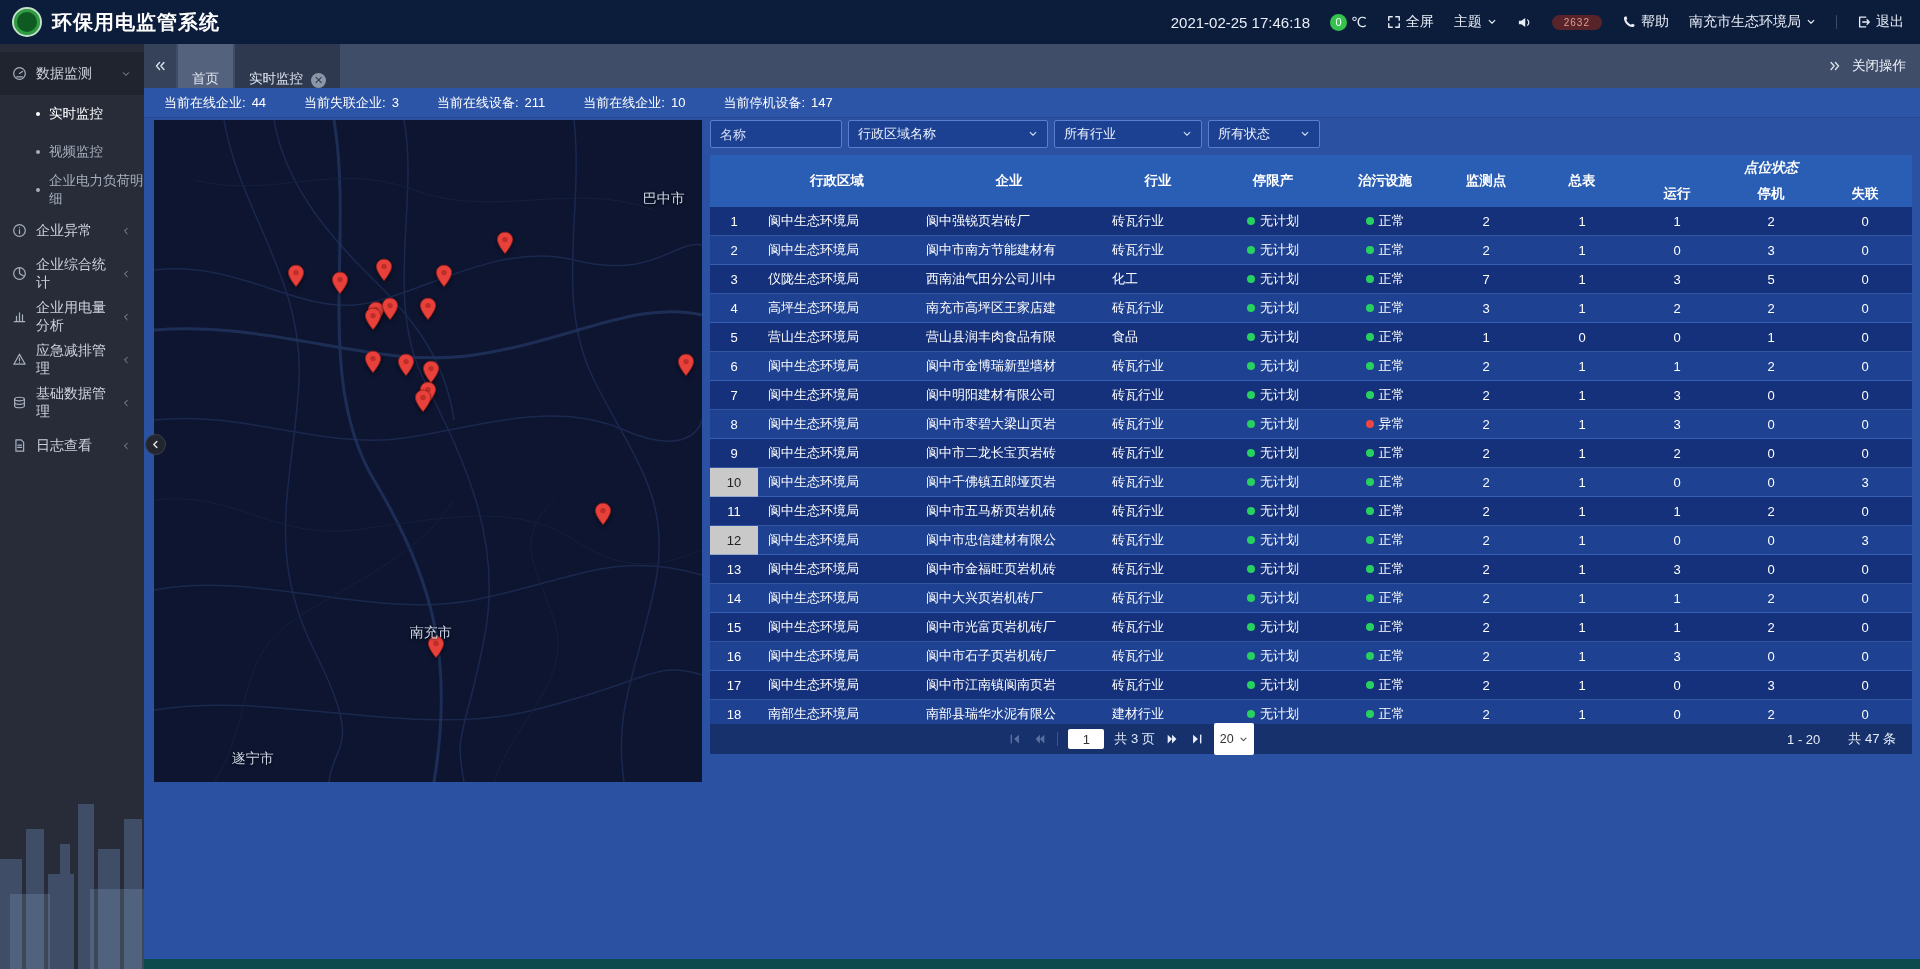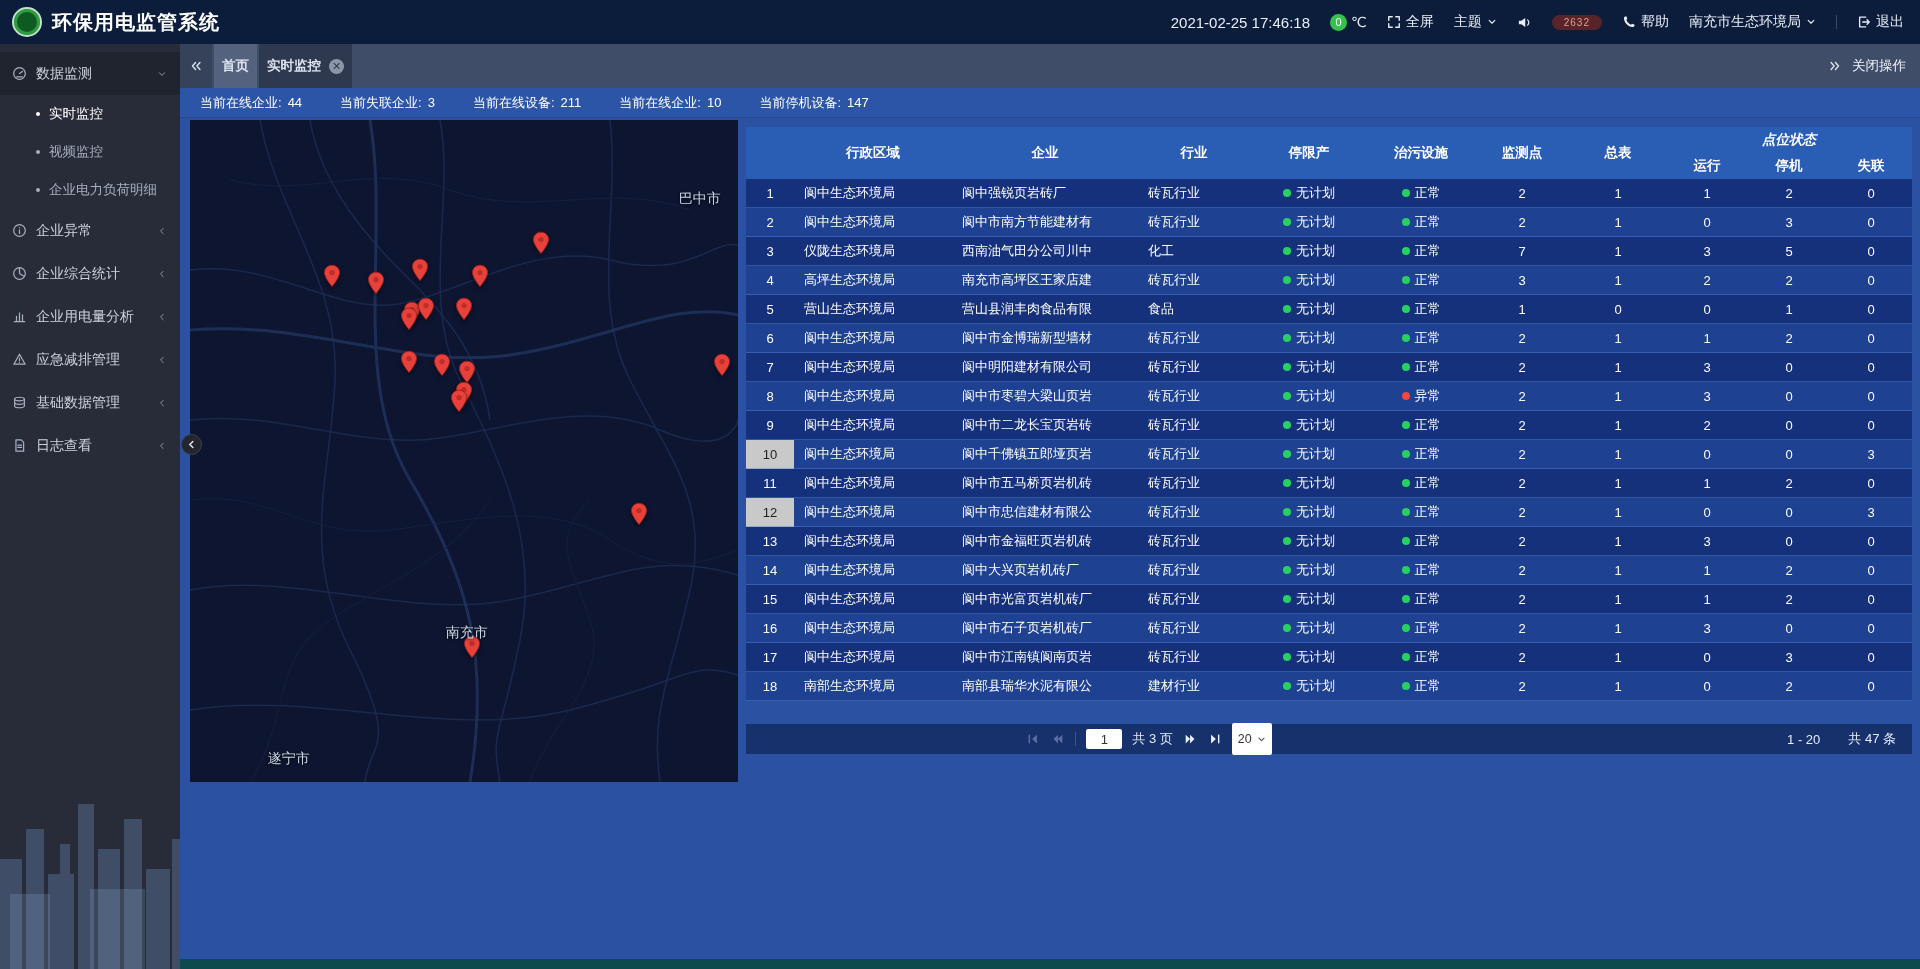--- a/index.html
+++ b/index.html
@@ -18,39 +18,39 @@
 .temp-circle{width:17px;height:17px;border-radius:50%;background:#35c24d;color:#fff;font-size:11px;display:flex;align-items:center;justify-content:center;}
 .top-item{display:flex;align-items:center;gap:5px;cursor:pointer;white-space:nowrap;}
 .ticon{display:flex;align-items:center;}
 .alert-badge{background:#58242a;color:#e09b94;padding:2px 12px;border-radius:10px;font-size:10px;letter-spacing:1px;cursor:pointer;}
 .sep{width:1px;height:14px;background:#3a4a66;}
 
 
 .body-row{flex:1;display:flex;min-height:0;}
 
 
-.sidebar{width:180px;background:#272c38;position:relative;flex:none;overflow:hidden;font-family:Liberation Serif, serif;}
+.sidebar{width:144px;background:#272c38;position:relative;flex:none;overflow:hidden;font-family:Liberation Serif, serif;}
 .side-menu{position:relative;z-index:2;padding-top:8px;}
 .side-item{height:43px;display:flex;align-items:center;gap:9px;padding:0 12px;color:#cdd3dd;font-size:14px;cursor:pointer;}
 .side-item.open{background:#20242e;}
 .side-icon{display:flex;color:#a7b0bf;flex:none;}
 .side-chev{margin-left:auto;display:flex;color:#8f99a9;}
 .side-sub{height:38px;display:flex;align-items:center;gap:9px;padding-left:36px;color:#a6afbd;font-size:13.5px;cursor:pointer;}
 .side-sub.active{color:#ffffff;}
 .sub-dot{width:4px;height:4px;border-radius:50%;background:currentColor;flex:none;}
 .skyline{position:absolute;bottom:0;left:0;z-index:1;}
 
 
 .content{flex:1;display:flex;flex-direction:column;min-width:0;}
 
 
 .tabbar{height:44px;background:#3f4d68;display:flex;align-items:center;color:#dbe2ee;flex:none;padding-right:14px;}
 .tab-nav{width:32px;height:44px;display:flex;align-items:center;justify-content:center;background:#36425a;cursor:pointer;flex:none;}
 .tab-list{display:flex;height:44px;margin-left:2px;gap:2px;}
-.tab{display:flex;align-items:center;gap:8px;padding:0 8px;font-size:13.5px;background:#55627e;cursor:pointer;font-weight:bold;}
+.tab{display:flex;align-items:flex-end;gap:8px;padding:0 14px;font-size:13.5px;background:#55627e;cursor:pointer;}
 .tab.active{background:#2e3950;}
 .tab-close{width:15px;height:15px;border-radius:50%;background:#8d96a8;color:#2e3950;font-size:11px;line-height:15px;text-align:center;flex:none;}
 .tabbar-right{margin-left:auto;display:flex;align-items:center;gap:10px;font-size:13.5px;}
 .close-ops{cursor:pointer;color:#eef2f9;}
 
 
 .statsbar{height:30px;background:#2c55a8;border-bottom:1px solid #24478f;display:flex;align-items:center;gap:38px;padding:0 20px;color:#fff;font-size:13px;flex:none;}
 .stat{display:flex;gap:6px;align-items:center;white-space:nowrap;}
 
 
@@ -465,20 +465,47 @@
             <span class="ticon">
                 <svg width="11" height="11" viewBox="0 0 16 16" fill="none" stroke="currentColor" stroke-width="2" stroke-linecap="round" stroke-linejoin="round">
                   <path d="M10 3.5L5.5 8l4.5 4.5"></path>
                 </svg>
               </span>
           </div>
         </div>
 
         <div class="panel">
 
+          <div class="filters">
+            <input class="f-input" type="text" placeholder="名称" style="">
+            <div class="f-select w-region">
+              <span>行政区域名称</span>
+              <span class="fs-chev">
+                  <svg width="10" height="10" viewBox="0 0 16 16" fill="none" stroke="currentColor" stroke-width="1.8" stroke-linecap="round" stroke-linejoin="round">
+                    <path d="M3.5 5.5L8 10l4.5-4.5"></path>
+                  </svg>
+                </span>
+            </div>
+            <div class="f-select w-industry">
+              <span>所有行业</span>
+              <span class="fs-chev">
+                  <svg width="10" height="10" viewBox="0 0 16 16" fill="none" stroke="currentColor" stroke-width="1.8" stroke-linecap="round" stroke-linejoin="round">
+                    <path d="M3.5 5.5L8 10l4.5-4.5"></path>
+                  </svg>
+                </span>
+            </div>
+            <div class="f-select w-status">
+              <span>所有状态</span>
+              <span class="fs-chev">
+                  <svg width="10" height="10" viewBox="0 0 16 16" fill="none" stroke="currentColor" stroke-width="1.8" stroke-linecap="round" stroke-linejoin="round">
+                    <path d="M3.5 5.5L8 10l4.5-4.5"></path>
+                  </svg>
+                </span>
+            </div>
+          </div>
 
           <div class="thead">
             <div class="th gr1"></div>
             <div class="th gr1">行政区域</div>
             <div class="th gr1">企业</div>
             <div class="th gr1">行业</div>
             <div class="th gr1">停限产</div>
             <div class="th gr1">治污设施</div>
             <div class="th gr1">监测点</div>
             <div class="th gr1">总表</div>

